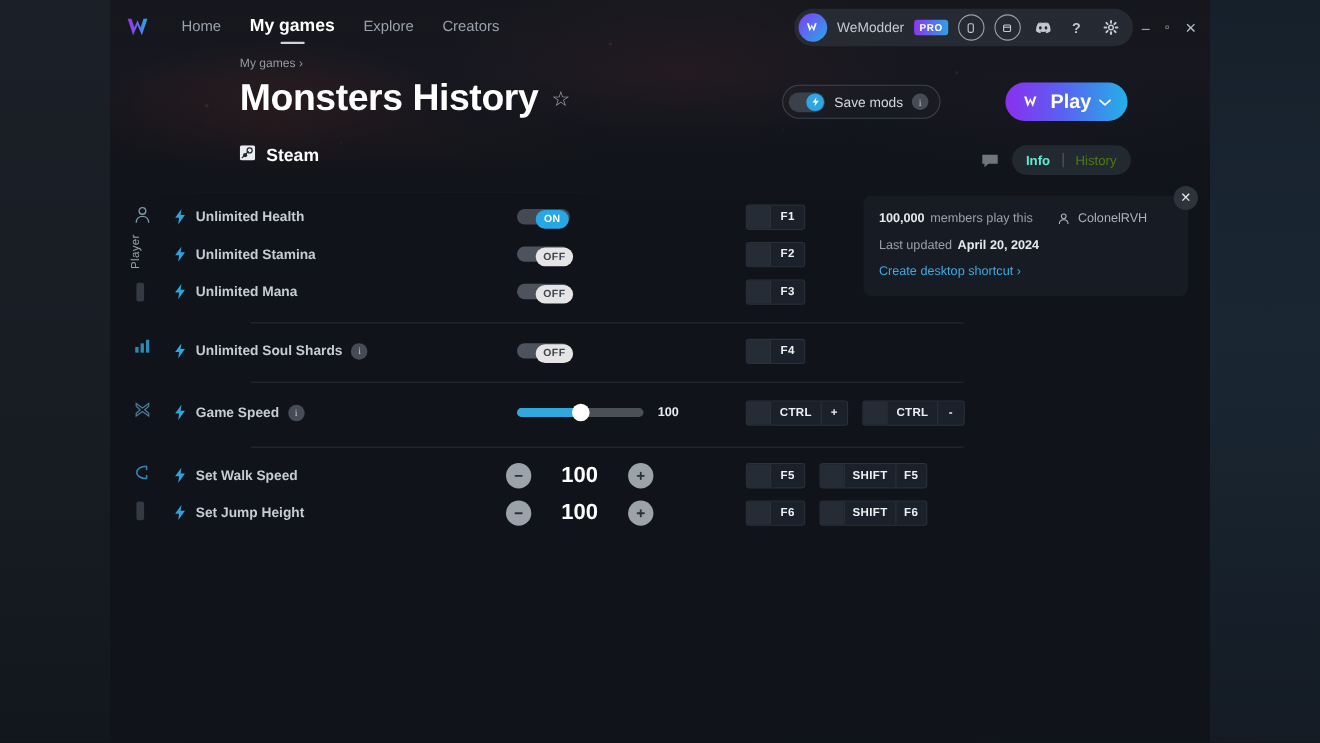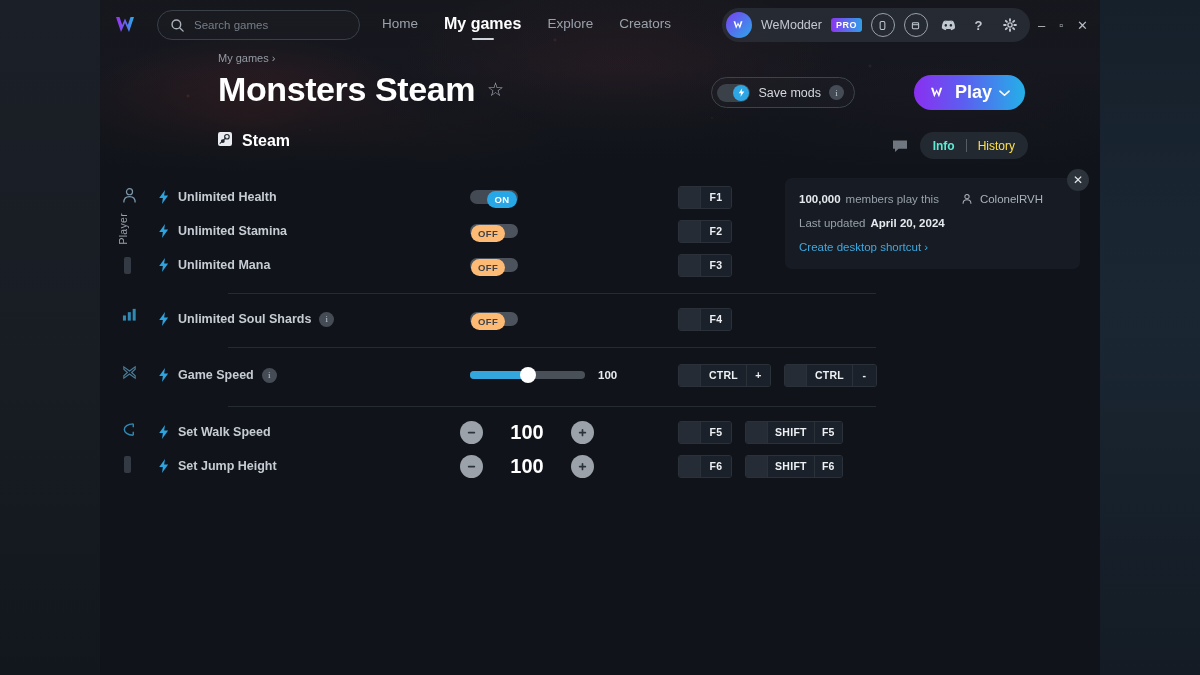--- a/index.html
+++ b/index.html
@@ -172,21 +172,21 @@
 
   .info-tabs {
     position: absolute; right: 72px; top: 132px; z-index: 20;
     height: 27px; display: flex; align-items: center; gap: 12px;
   }
   .chat-icon { width: 16px; height: 14px; cursor: pointer; }
   .tab-group {
     display: flex; align-items: center; background: rgba(42,48,56,.75);
     border-radius: 14px; height: 27px; padding: 0 13px; gap: 11px;
   }
-  .tab { color: #fde047; font-size: 12px; cursor: pointer; }
+  .tab { color: #4d7c0f; font-size: 12px; cursor: pointer; }
   .tab.active { color: #5eead4; font-weight: bold; }
   .tab-sep { width: 1px; height: 13px; background: #555c65; }
 
   
   .info-card {
     position: absolute; right: 20px; top: 178px; width: 295px; z-index: 15;
     background: #171c24; border-radius: 7px; padding: 15px 18px 16px 14px;
   }
   .ic-line { display: flex; align-items: center; font-size: 11.5px; color: #98a0a9; }
   .ic-line b { color: #e6eaee; font-weight: bold; }
@@ -222,21 +222,21 @@
   .ctl { position: absolute; left: 326px; display: flex; align-items: center; }
 
   .toggle { width: 48px; height: 14px; border-radius: 10px; background: #4c535c; position: relative; cursor: pointer; }
   .toggle .pill {
     position: absolute; top: 1px; height: 17px; border-radius: 9px;
     display: flex; align-items: center; justify-content: center;
     font-size: 9.5px; font-weight: bold; letter-spacing: .4px;
   }
   .toggle.on { background: #434a53; }
   .toggle.on .pill { right: 1px; width: 30px; background: #27a7e6; color: #fff; }
-  .toggle.off .pill { left: 1px; width: 34px; background: #fdba74; color: #3c434c; }
+  .toggle.off .pill { left: 17px; width: 34px; background: #e5e5e5; color: #3c434c; }
 
   .slider-wrap { display: flex; align-items: center; gap: 13px; }
   .slider {
     width: 115px; height: 8px; border-radius: 4px; background: #4a5058; position: relative; cursor: pointer;
   }
   .slider .fill { position: absolute; left: 0; top: 0; height: 8px; border-radius: 4px; background: #33a6dd; }
   .slider .knob {
     position: absolute; top: -4px; width: 16px; height: 16px; border-radius: 50%;
     background: #fff; transform: translateX(-8px);
   }
@@ -288,29 +288,20 @@
               <linearGradient id="lg" x1="0" y1="0" x2="1" y2="0">
             <stop offset="0%" stop-color="#9b2ff2"></stop>
                 <stop offset="50%" stop-color="#6a5ff0"></stop>
                 <stop offset="100%" stop-color="#22b2e8"></stop>
           </linearGradient>
             </defs>
           <path d="M3 4 L8 19 L12 10 L16 19 L21 4 L17.5 4 L14.8 12 L12 5.5 L9.2 12 L6.5 4 Z" fill="url(#lg)"></path>
         </svg>
       </div>
 
-      <div class="searchbox">
-        <span class="search-icon">
-          <svg viewBox="0 0 16 16" width="15" height="15">
-            <circle cx="6.8" cy="6.8" r="4.6" fill="none" stroke="#aab1b9" stroke-width="1.5"></circle>
-            <line x1="10.3" y1="10.3" x2="14" y2="14" stroke="#aab1b9" stroke-width="1.5" stroke-linecap="round"></line>
-          </svg>
-        </span>
-        <input class="search-input" type="text" placeholder="Search games" style="">
-      </div>
 
       <div class="navlinks">
         <span class="navlink">Home</span>
         <span class="navlink active">My games</span>
         <span class="navlink">Explore</span>
         <span class="navlink">Creators</span>
       </div>
 
       <div class="acct-pill">
         <span class="acct-avatar">
@@ -362,21 +353,21 @@
       <div class="wincontrols">
         <span class="wc">–</span>
         <span class="wc" style="font-size:11px">▫</span>
         <span class="wc">✕</span>
       </div>
     </div>
 
     <div class="breadcrumb">My games ›</div>
 
     <div class="title-row">
-      <span class="game-title">Monsters Steam</span>
+      <span class="game-title">Monsters History</span>
       <span class="star">☆</span>
     </div>
 
     <div class="save-mods">
       <span class="sm-toggle">
         <span class="sm-knob">
           <svg viewBox="0 0 10 12" width="7" height="9">
               <path d="M6 0 L1 7 H4.3 L3.6 12 L9 4.6 H5.3 Z" fill="#fff"></path>
             </svg>
         </span>

